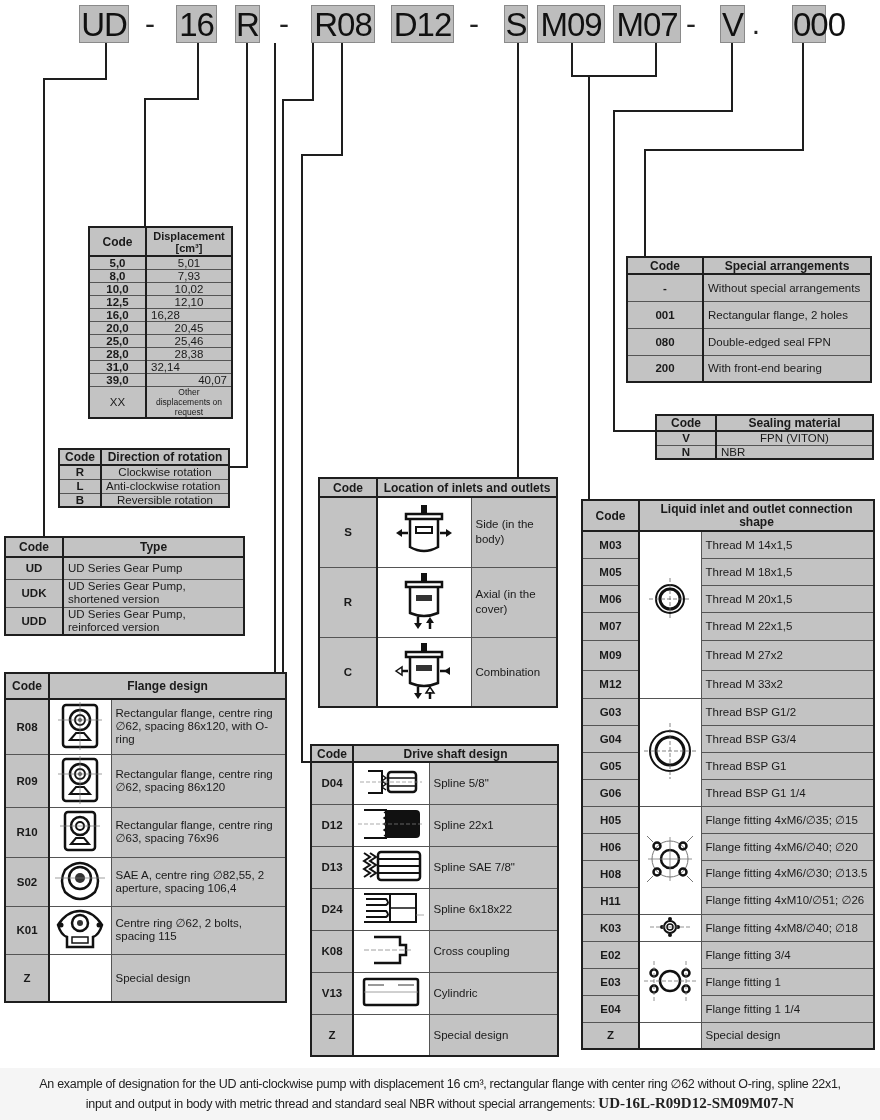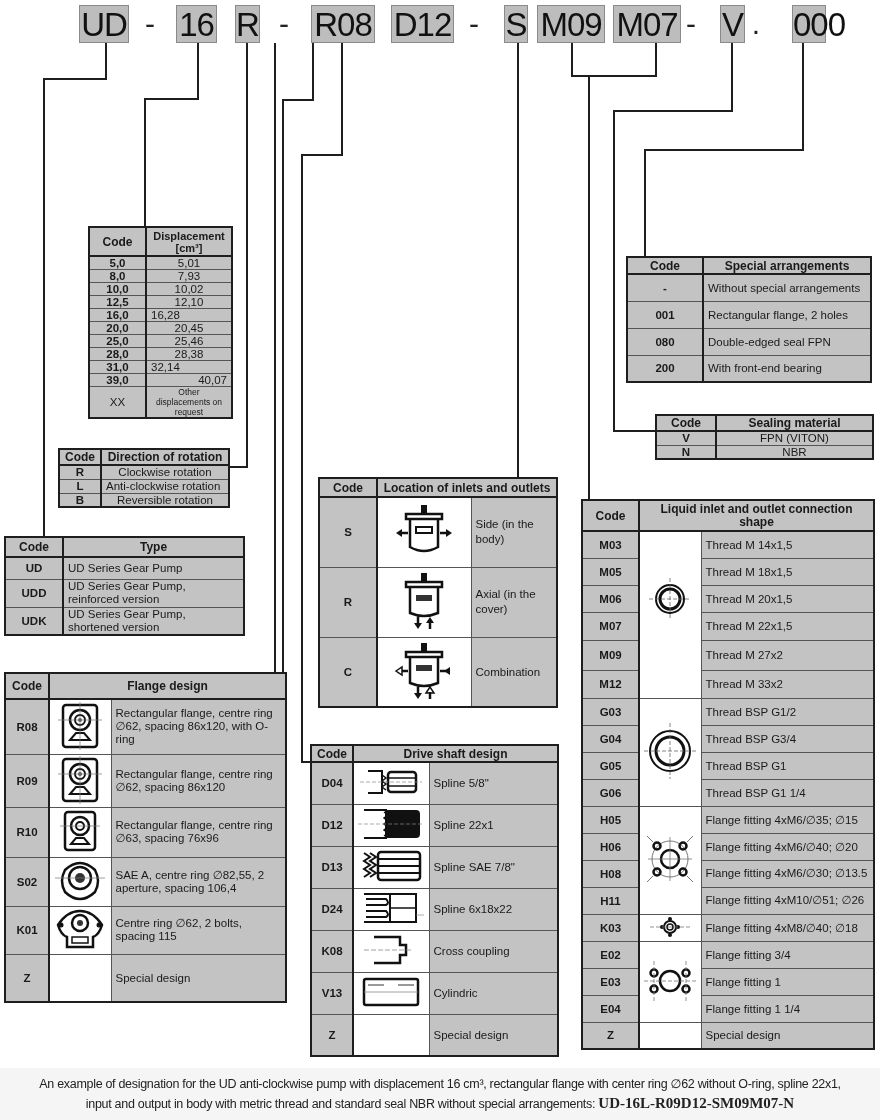--- a/index.html
+++ b/index.html
@@ -133,26 +133,26 @@
   <tbody>
       <tr style="height:20px">
         <th class="codecol" style="width:58px">Code</th>
         <th>Type</th>
       </tr>
   <tr style="height:22px">
         <td class="c codecol">UD</td>
         <td>UD Series Gear Pump</td>
       </tr>
   <tr style="height:28px">
+        <td class="c codecol">UDK</td>
+        <td style="line-height:13px">UD Series Gear Pump, shortened version</td>
+      </tr>
+  <tr style="height:28px">
         <td class="c codecol">UDD</td>
         <td style="line-height:13px">UD Series Gear Pump, reinforced version</td>
-      </tr>
-  <tr style="height:28px">
-        <td class="c codecol">UDK</td>
-        <td style="line-height:13px">UD Series Gear Pump, shortened version</td>
       </tr>
 </tbody>
   </table>
 
 <table class="t" style="left:4px;top:672px;width:283px;">
   <tbody>
       <tr style="height:26px">
         <th class="codecol" style="width:44px">Code</th>
         <th colspan="2">Flange design</th>
       </tr>
@@ -386,21 +386,21 @@
       <tr style="height:16px">
         <th class="codecol" style="width:60px">Code</th>
         <th>Sealing material</th>
       </tr>
   <tr style="height:14px">
         <td class="c codecol">V</td>
         <td style="text-align:center">FPN (VITON)</td>
       </tr>
   <tr style="height:14px">
         <td class="c codecol">N</td>
-        <td style="text-align:center">NBR</td>
+        <td style="">NBR</td>
       </tr>
 </tbody>
   </table>
 
 <table class="t" style="left:581px;top:499px;width:294px;">
   <tbody>
       <tr style="height:31px">
         <th class="codecol" style="width:57px">Code</th>
         <th colspan="2" style="line-height:13px">Liquid inlet and outlet connection shape</th>
       </tr>

